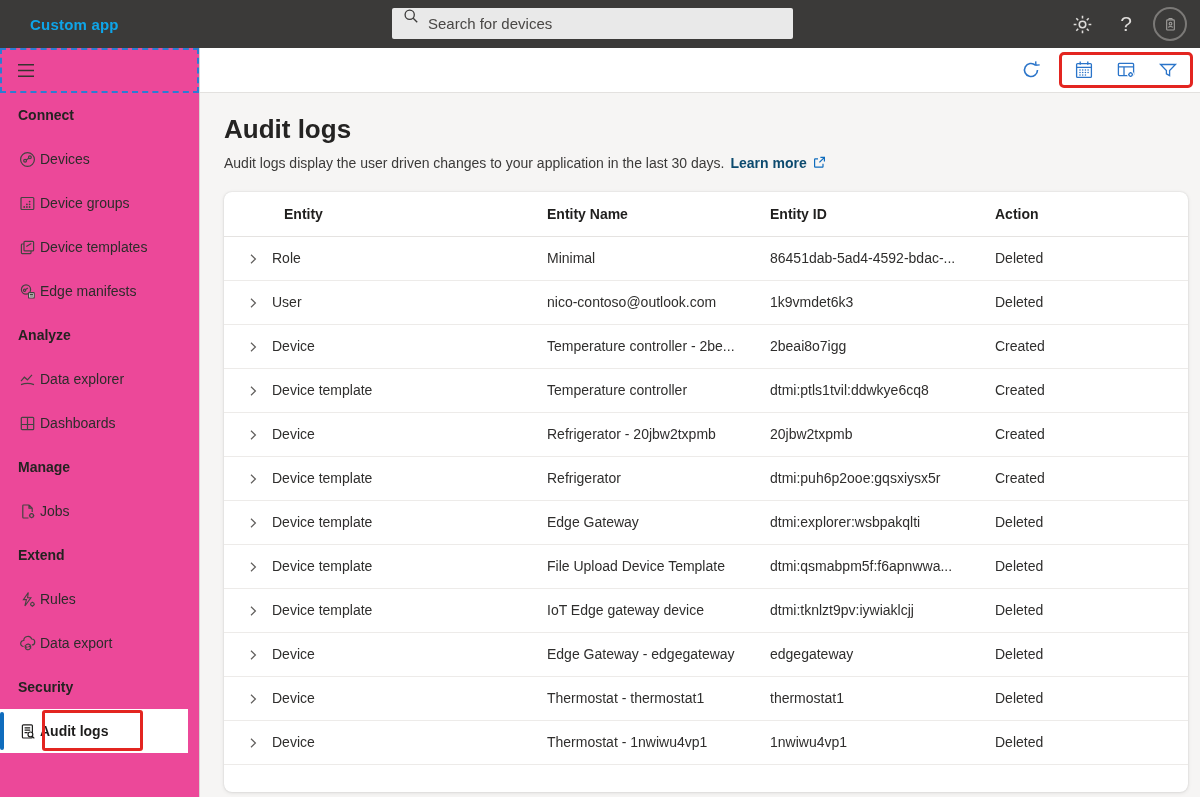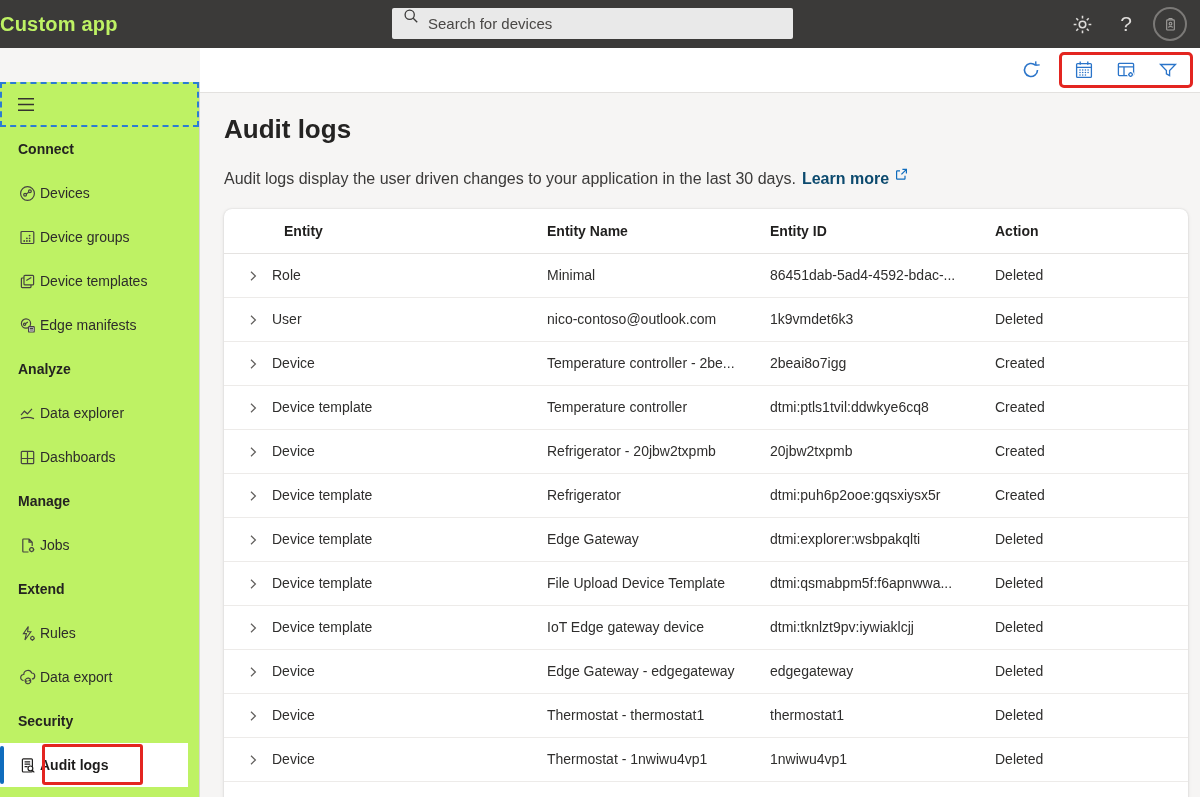--- a/index.html
+++ b/index.html
@@ -8,21 +8,21 @@
     font-family:"Liberation Sans","DejaVu Sans",sans-serif;
     background:#f6f5f4; color:#2f2e2d; position:relative;
   }
   button { font-family:inherit; background:none; border:none; cursor:pointer; }
 
   
   .topbar {
     position:absolute; top:0; left:0; width:1200px; height:48px;
     background:#3b3a39; display:flex; align-items:center; z-index:20;
   }
-  .app-title { color:#bef264; font-weight:700; font-size:20px; letter-spacing:.2px; }
+  .app-title { color:#0ea5e9; font-weight:700; font-size:15px; margin-left:30px; letter-spacing:.2px; }
   .search {
     position:absolute; left:392px; top:8px; width:401px; height:31px;
     background:#e9e9e9; border-radius:2px; display:flex; align-items:flex-start; padding-left:11px;
   }
   .search svg { flex:none; margin-right:9px; }
   .search input {
     flex:1; border:none; background:transparent; outline:none;
     font-size:15px; color:#3b3a39; font-family:inherit; height:100%;
   }
   .search input::placeholder { color:#494745; opacity:1; }
@@ -31,21 +31,21 @@
   .help-glyph { font-size:21px; color:#dedcda; font-weight:400; }
   .avatar {
     width:34px; height:34px; border-radius:50%; border:2px solid #7b7977;
     display:flex; align-items:center; justify-content:center; margin-left:4px; margin-right:4px;
   }
 
   
   .layout { position:absolute; top:48px; left:0; width:1200px; height:749px; display:flex; }
 
   
-  .sidebar { width:200px; min-width:200px; background:#bef264; border-right:1px solid #d8d6d4; position:relative;margin-top:34px; }
+  .sidebar { width:200px; min-width:200px; background:#ec4899; border-right:1px solid #d8d6d4; position:relative; }
   .burger-row {
     height:45px; display:flex; align-items:center; padding-left:17px;
     outline:2px dashed #2b7cd3; outline-offset:-2px;
   }
   .section-label { height:44px; display:flex; align-items:center; padding-left:18px; font-size:14px; font-weight:700; color:#242321; }
   .nav-item {
     height:44px; display:flex; align-items:center; padding-left:18px; gap:4px;
     font-size:14px; color:#2d2c2b; cursor:pointer; position:relative;
   }
   .nav-item .nicon { width:18px; height:18px; display:flex; align-items:center; justify-content:center; flex:none; color:#454341; }
@@ -65,21 +65,21 @@
   }
   .refresh-btn { width:30px; height:30px; display:flex; align-items:center; justify-content:center; margin-right:13px; }
   .red-group {
     border:3px solid #e32520; border-radius:5px; display:flex; align-items:center;
     gap:20px; padding:4px 11px; height:36px;
   }
   .tool-btn { width:22px; height:22px; display:flex; align-items:center; justify-content:center; }
 
   .main { flex:1; padding:0 12px 0 24px; overflow:hidden; }
   .page-title { margin-top:21px; font-size:26px; font-weight:700; color:#242322; }
-  .page-desc { margin-top:25px; font-size:16px; color:#3b3a39; display:flex; align-items:flex-start; gap:4px; }
+  .page-desc { margin-top:10px; font-size:14px; color:#3b3a39; display:flex; align-items:flex-end; gap:4px; }
   .learn-more { color:#0c4a6e; text-decoration:none; font-weight:700; margin-left:2px; }
   .ext-icon { margin-left:2px; position:relative; top:-2px; }
 
   .card {
     margin-top:21px; background:#ffffff; border-radius:8px; height:600px;
     box-shadow:0 0 2px rgba(0,0,0,.12), 0 1px 4px rgba(0,0,0,.09); overflow:hidden;
   }
   table { width:100%; border-collapse:collapse; table-layout:fixed; }
   col.c1 { width:323px; } col.c2 { width:223px; } col.c3 { width:225px; }
   th {

